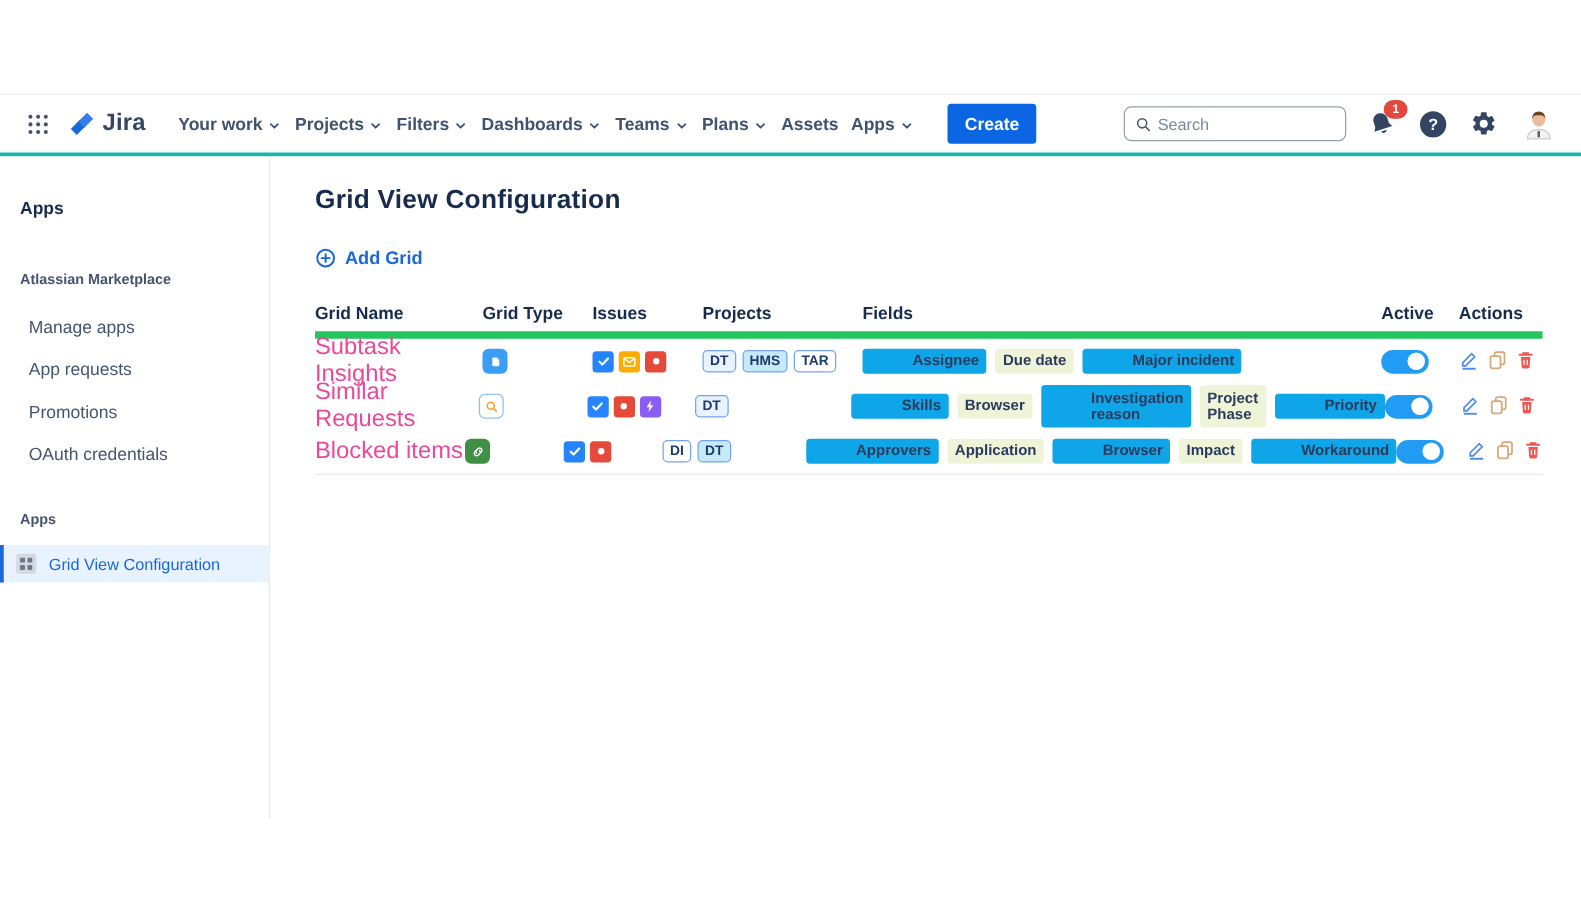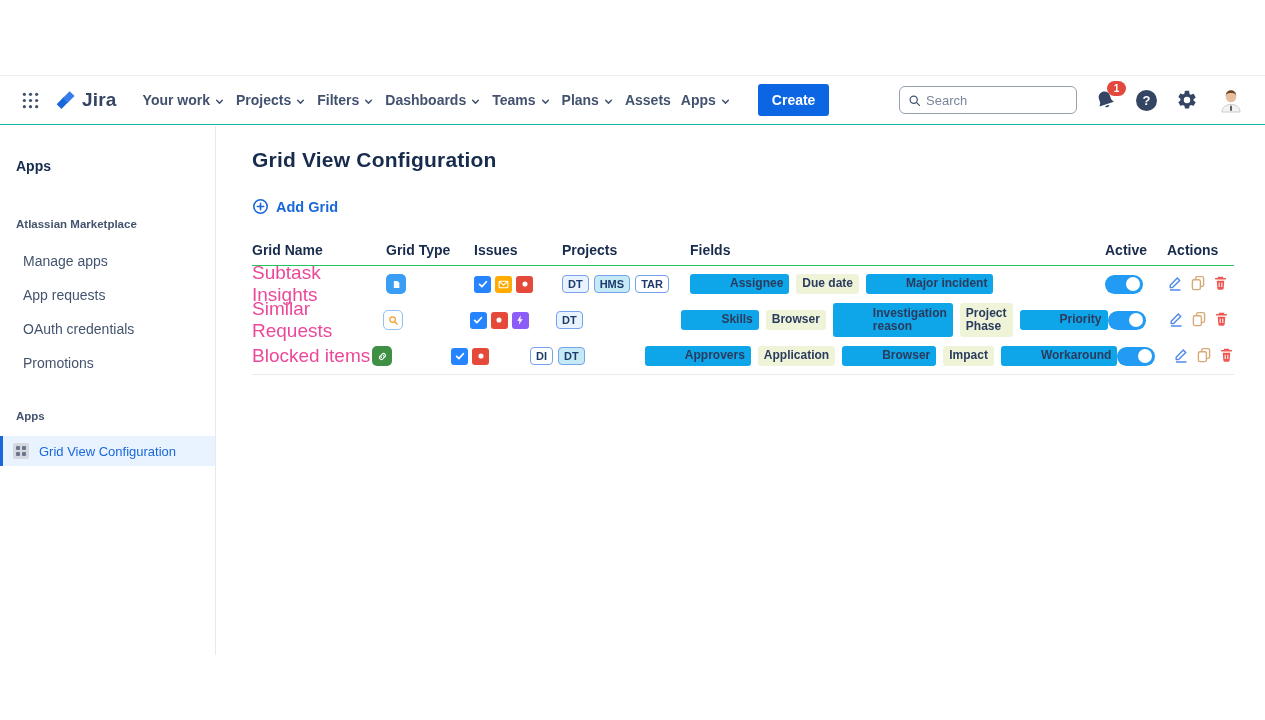--- a/index.html
+++ b/index.html
@@ -6,21 +6,21 @@
   body{
     width:1265px;height:720px;overflow:hidden;background:#ffffff;
     font-family:"Liberation Sans",sans-serif;color:#172B4D;
   }
   .canvas{width:1265px;height:720px;position:relative;background:#fff;}
 
   
   .navbar{
     position:absolute;top:75px;left:0;width:100%;height:50px;box-sizing:border-box;
     display:flex;align-items:center;padding:0 18px;
-    border-top:1px solid #EDEEF2;border-bottom:1px solid #14b8a6;background:#fff;justify-content:center;
+    border-top:1px solid #EDEEF2;border-bottom:3px solid #14b8a6;background:#fff;justify-content:center;
   }
   .appswitcher{border:none;background:none;padding:4px;margin-right:10px;cursor:pointer;display:flex;}
   .logo{display:flex;align-items:center;gap:4px;margin-right:26px;cursor:pointer;}
   .logo-text{font-size:19px;font-weight:700;color:#344563;letter-spacing:.2px;}
   .primary-nav{display:flex;align-items:center;gap:10px;}
   .nav-item{display:flex;align-items:center;gap:3px;border:none;background:none;cursor:pointer;
     font-family:inherit;font-size:14px;font-weight:600;color:#42526E;padding:0;}
   .nav-item .chev{display:flex;color:#42526E;margin-top:2px;}
   .create-btn{margin-left:26px;background:#0C66E4;color:#fff;border:none;border-radius:3px;
     font-family:inherit;font-size:14px;font-weight:600;padding:8px 14px;cursor:pointer;}
@@ -48,21 +48,21 @@
   .sb-selected-label{font-size:13px;color:#1868DB;}
 
   
   .main{position:absolute;top:126px;left:216px;width:1049px;box-sizing:border-box;padding:22px 0 0 36px;}
   .page-title{font-size:21px;font-weight:700;color:#172B4D;margin:0 0 26px 0;letter-spacing:.2px;}
   .add-grid{display:inline-flex;align-items:center;gap:7px;border:none;background:none;cursor:pointer;
     font-family:inherit;font-size:14.5px;font-weight:700;color:#1868DB;padding:0;margin-bottom:20px;}
 
   .grid-table{width:982px;}
   .thead,.trow{display:flex;align-items:center;}
-  .thead{height:30px;border-bottom:1px solid #22c55e;justify-content:flex-end;}
+  .thead{height:30px;border-bottom:6px solid #22c55e;justify-content:flex-end;}
   .th{font-size:14px;font-weight:700;color:#172B4D;}
   .trow{height:36px;}
   .trow:last-child{border-bottom:1px solid #E9EAEE;}
   .cell{display:flex;align-items:center;}
   .col-name{width:134px;}
   .col-type{width:88px;}
   .col-issues{width:88px;gap:4px;}
   .col-projects{width:128px;gap:5px;}
   .col-fields{flex:1;gap:7px;}
   .col-active{width:62px;}
@@ -224,24 +224,24 @@
     <div class="sb-heading">Apps</div>
     <div class="sb-sec-title">Atlassian Marketplace</div>
     <ul class="sb-list">
         <li>
           <a class="sb-link">Manage apps</a>
         </li>
         <li>
           <a class="sb-link">App requests</a>
         </li>
         <li>
-          <a class="sb-link">OAuth credentials</a>
+          <a class="sb-link">Promotions</a>
         </li>
         <li>
-          <a class="sb-link">Promotions</a>
+          <a class="sb-link">OAuth credentials</a>
         </li>
       </ul>
     <div class="sb-sec-title">Apps</div>
     <div class="sb-selected">
       <span class="sb-app-ico">
         <svg width="10" height="10" viewBox="0 0 10 10">
             <g fill="#6B778C">
               <rect x="0" y="0" width="4" height="4" rx="1"></rect>
               <rect x="6" y="0" width="4" height="4" rx="1"></rect>
               <rect x="0" y="6" width="4" height="4" rx="1"></rect>

